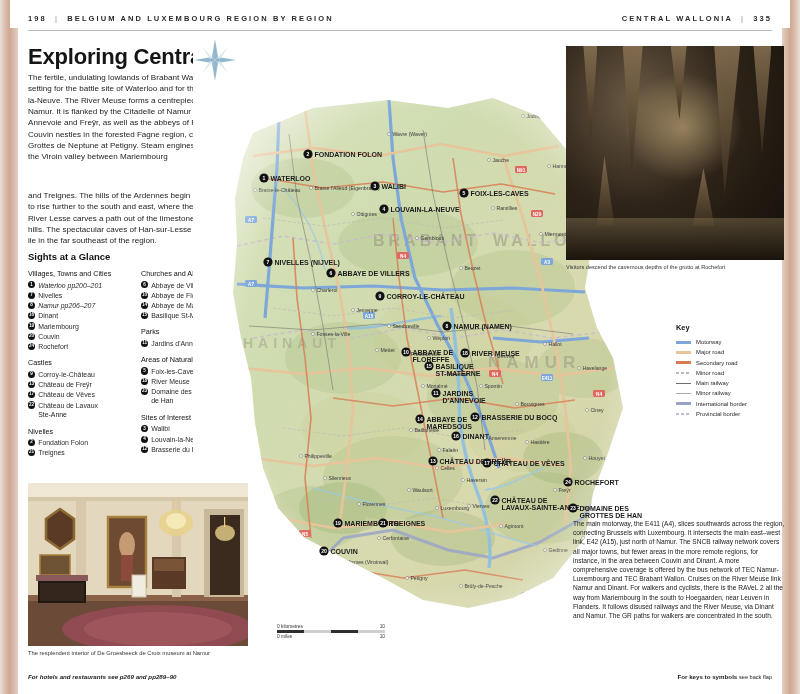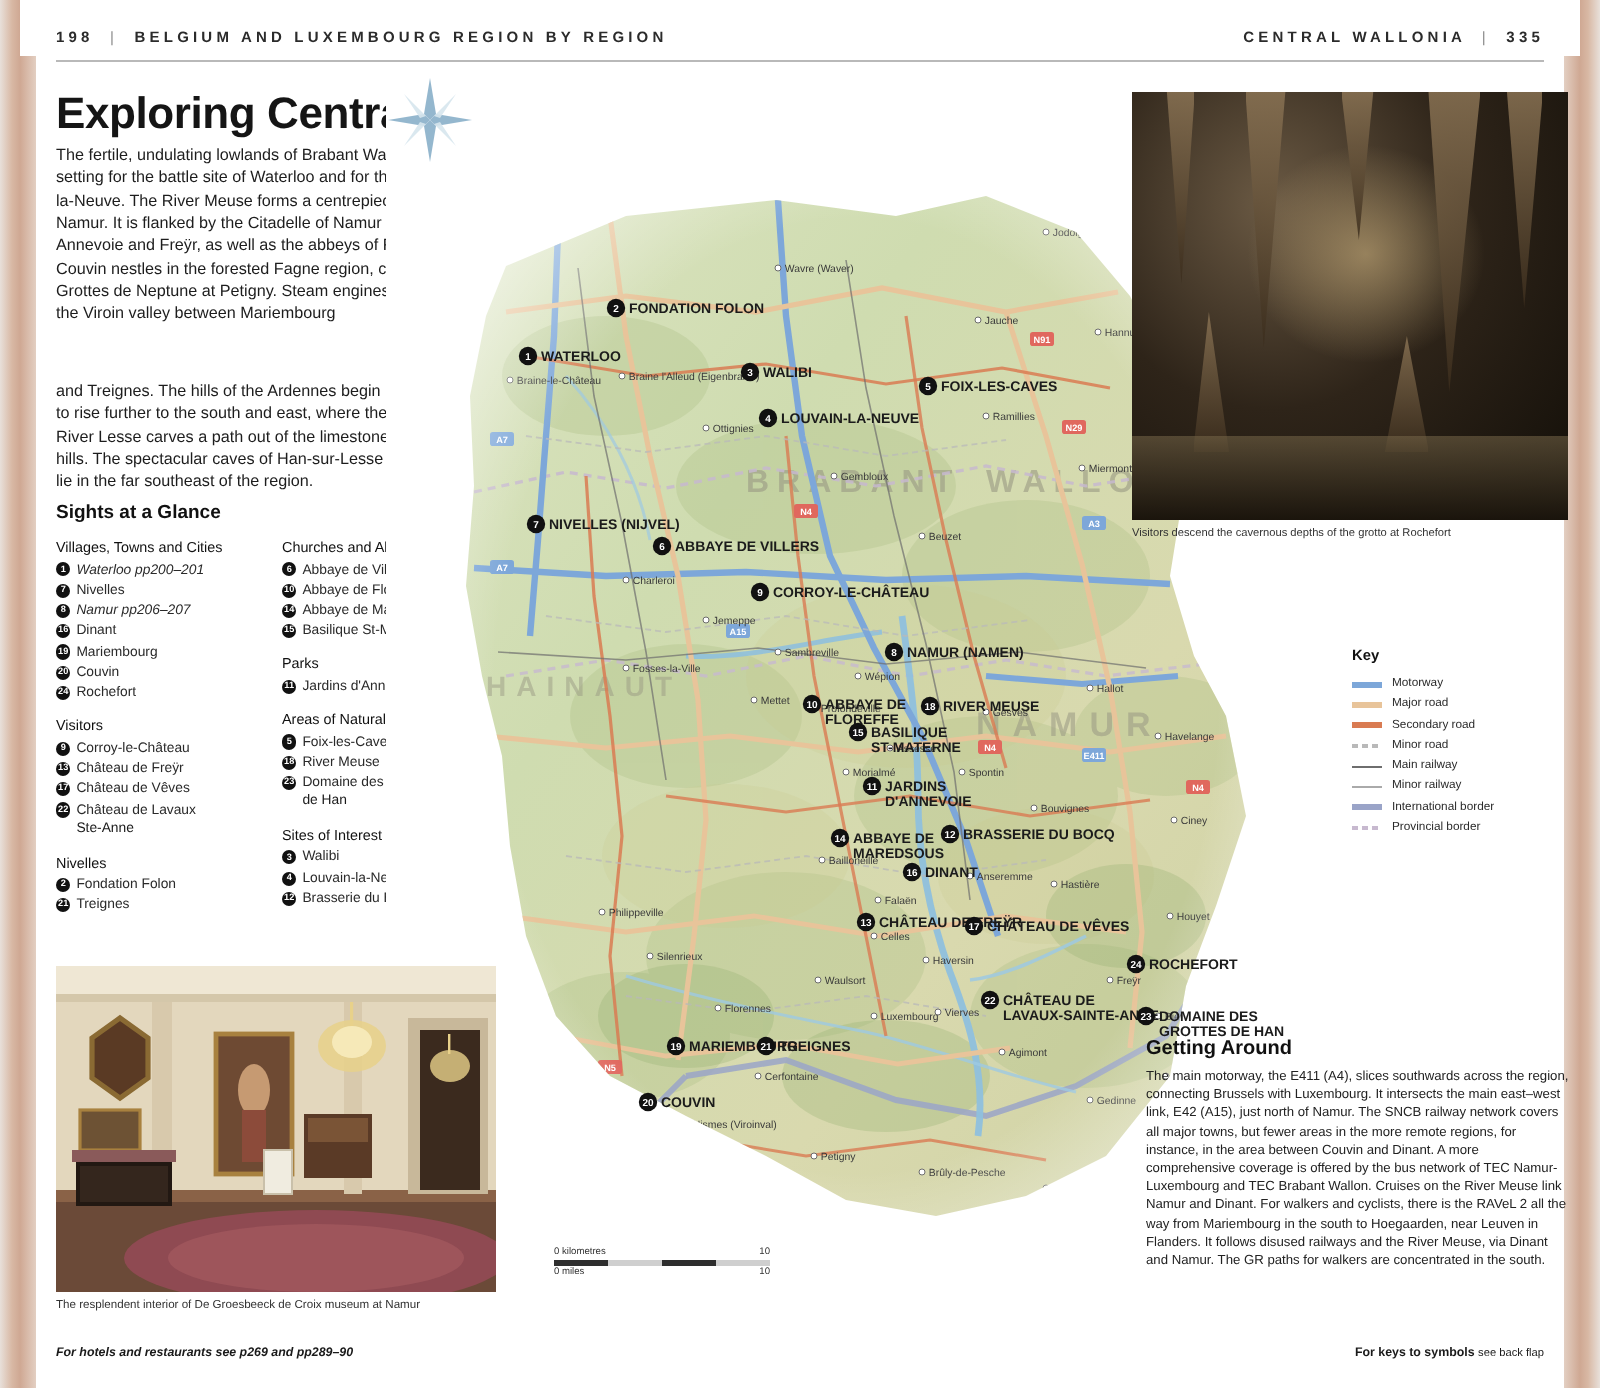--- a/index.html
+++ b/index.html
@@ -222,21 +222,21 @@
           <span class="sight-label">Mariembourg</span>
         </div>
         <div class="sight-item">
           <span class="bullet-num">20</span>
           <span class="sight-label">Couvin</span>
         </div>
         <div class="sight-item">
           <span class="bullet-num">24</span>
           <span class="sight-label">Rochefort</span>
         </div>
-        <div class="cat-head">Visitors</div>
+        <div class="cat-head">Castles</div>
         <div class="sight-item">
           <span class="bullet-num">9</span>
           <span class="sight-label">Corroy-le-Château</span>
         </div>
         <div class="sight-item">
           <span class="bullet-num">13</span>
           <span class="sight-label">Château de Freÿr</span>
         </div>
         <div class="sight-item">
           <span class="bullet-num">17</span>
@@ -798,21 +798,20 @@
         <span>International border</span>
       </div>
       <div class="key-row">
         <span class="key-swatch" style="height: 1.6px; background: repeating-linear-gradient(to right, rgb(199, 185, 207) 0px, rgb(199, 185, 207) 3px, transparent 3px, transparent 5px);"></span>
         <span>Provincial border</span>
       </div>
     </div>
 </div>
 
 <div class="getting">
-  <div class="getting-title">Getting Around</div>
   <div class="getting-body">The main motorway, the E411 (A4), slices southwards across the region, connecting Brussels with Luxembourg. It intersects the main east–west link, E42 (A15), just north of Namur. The SNCB railway network covers all major towns, but fewer areas in the more remote regions, for instance, in the area between Couvin and Dinant. A more comprehensive coverage is offered by the bus network of TEC Namur-Luxembourg and TEC Brabant Wallon. Cruises on the River Meuse link Namur and Dinant. For walkers and cyclists, there is the RAVeL 2 all the way from Mariembourg in the south to Hoegaarden, near Leuven in Flanders. It follows disused railways and the River Meuse, via Dinant and Namur. The GR paths for walkers are concentrated in the south.</div>
 </div>
 
 <div class="foot-left">For hotels and restaurants see p269 and pp289–90</div>
 <div class="foot-right">
   <b>For keys to symbols</b>
   <span class="sm">see back flap</span>
 </div>
 
 </body></html>

